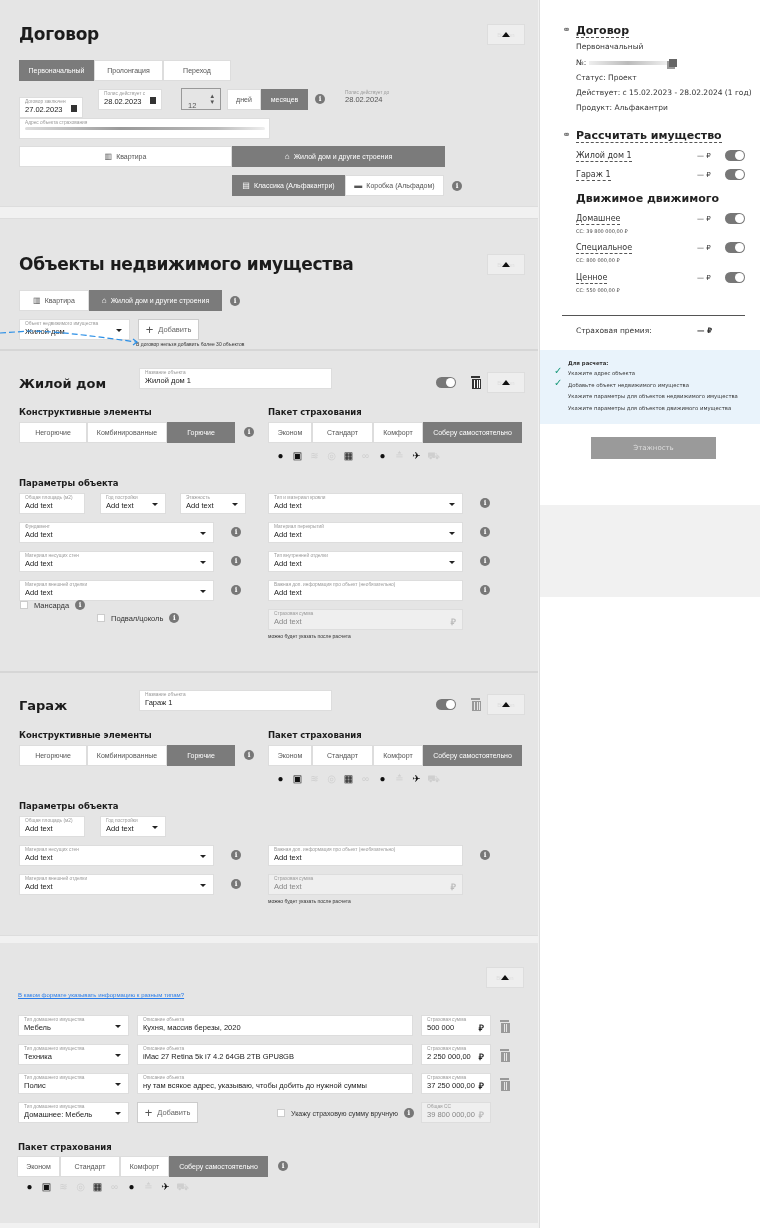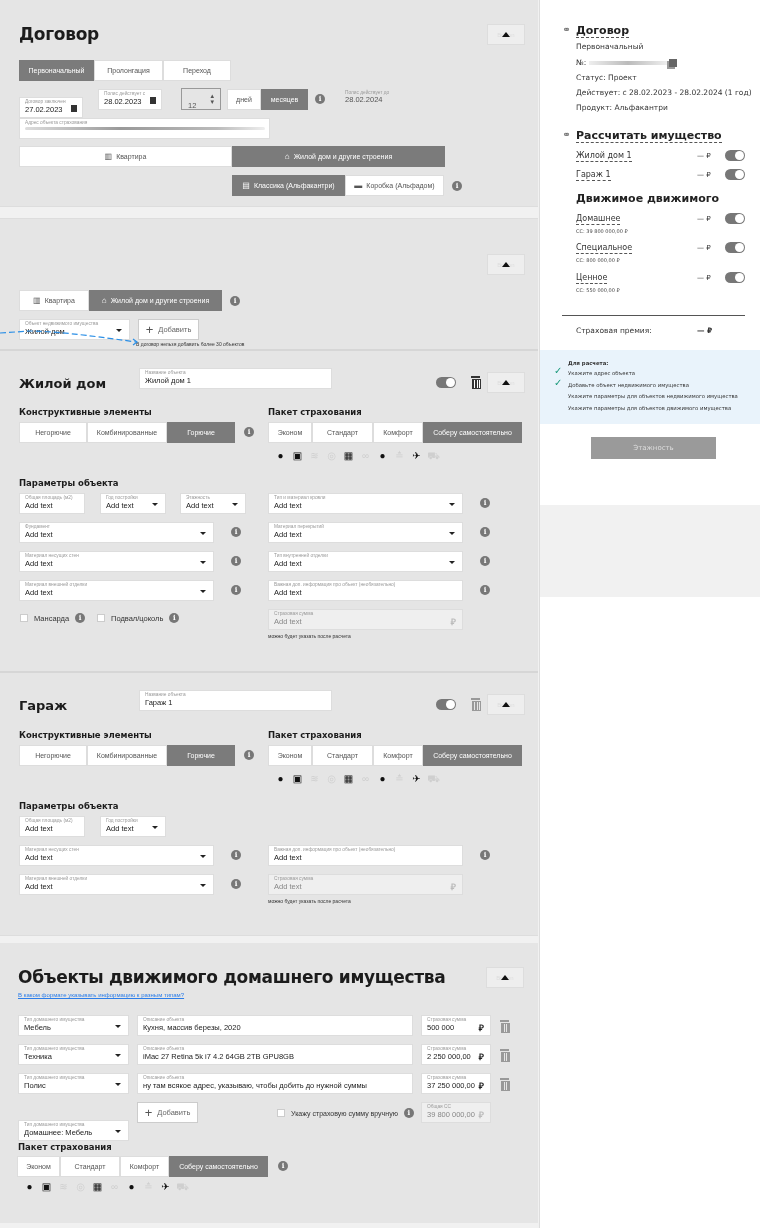--- a/index.html
+++ b/index.html
@@ -120,20 +120,21 @@
           <span style="font-size:8px">▬</span>
           <span>Коробка (Альфадом)</span>
         </div>
   </div>
   <div class="info" style="left:452px;top:181px">i</div>
 </div>
 
 <div style="height:13px;background:#f1f1f1;border-top:1px solid #ddd;border-bottom:1px solid #ddd"></div>
 
 <div class="sec" style="height:130px">
+  <h1 class="abs" style="left:19px;top:35px">Объекты недвижимого имущества</h1>
   <div class="collapse" style="left:487px;top:35px">
         <span>Button</span>
         <i class="tri"></i>
       </div>
   <div class="seg" style="left:19px;top:71px">
     <div class="opt" style="width:70px">
           <span style="font-size:8px">▥</span>
           <span>Квартира</span>
         </div>
     <div class="opt on" style="width:133px">
@@ -222,21 +223,21 @@
         <div class="val">Add text</div>
         <i class="caret"></i>
       </div>
   <div class="info" style="left:231px;top:205px">i</div>
   <div class="field" style="left:19px;top:229px;width:195px">
         <div class="lbl">Материал внешней отделки</div>
         <div class="val">Add text</div>
         <i class="caret"></i>
       </div>
   <div class="info" style="left:231px;top:234px">i</div>
-  <div class="chk" style="left:20px;top:262px">
+  <div class="chk" style="left:20px;top:249px">
         <span class="box"></span>
         <span>Мансарда</span>
         <span class="info" style="position:relative">i</span>
       </div>
   <div class="chk" style="left:97px;top:262px">
         <span class="box"></span>
         <span>Подвал/цоколь</span>
         <span class="info" style="position:relative">i</span>
       </div>
   <div class="field" style="left:268px;top:142px;width:195px">
@@ -339,21 +340,20 @@
         <div class="lbl">Страховая сумма</div>
         <div class="val">Add text</div>
         <span class="rub">₽</span>
       </div>
   <div class="note" style="left:268px;top:225px">можно будет указать после расчета</div>
 </div>
 
 <div style="height:8px;background:#f1f1f1;border-top:1px solid #ddd"></div>
 
 <div class="sec" style="height:280px">
-  <h1 class="abs" style="left:18px;top:24px">Объекты движимого домашнего имущества</h1>
   <div class="link-help" style="left:18px;top:49px">В каком формате указывать информацию к разным типам?</div>
   <div class="collapse" style="left:486px;top:24px">
         <span>Button</span>
         <i class="tri"></i>
       </div>
 
   <div>
     <div class="field" style="left:18px;top:72px;width:111px">
           <div class="lbl">Тип домашнего имущества</div>
           <div class="val">Мебель</div>
@@ -397,21 +397,21 @@
           <div class="lbl">Описание объекта</div>
           <div class="val">ну там всякое адрес, указываю, чтобы добить до нужной суммы</div>
         </div>
     <div class="field" style="left:421px;top:130px;width:70px">
           <div class="lbl">Страховая сумма</div>
           <div class="val">37 250 000,00</div>
           <span class="rub dk">₽</span>
         </div>
     <div class="trash lt" style="left:500px;top:135px"></div>
   </div>
-  <div class="field" style="left:18px;top:177px;width:111px">
+  <div class="field" style="left:18px;top:159px;width:111px">
         <div class="lbl">Тип домашнего имущества</div>
         <div class="val">Домашнее: Мебель</div>
         <i class="caret"></i>
       </div>
   <div class="addbtn" style="left:137px;top:159px;width:61px">
         <b>+</b>
         <span>Добавить</span>
       </div>
   <div class="chk" style="left:277px;top:165px;font-size:7px">
         <span class="box"></span>
@@ -445,21 +445,21 @@
       </div>
 </div>
 </div>
 
 <div class="right rp">
   <span class="link" style="top:24px">⚭</span>
   <div class="t1" style="top:24px">Договор</div>
   <div class="ln" style="top:42px">Первоначальный</div>
   <div class="ln" style="top:58px"><span>№:</span> <span style="display:inline-block;width:78px;height:4px;background:linear-gradient(90deg,#eee,#bbb 50%,#eee);vertical-align:middle;filter:blur(0.5px)"></span> <span style="display:inline-block;width:8px;height:8px;background:#666;vertical-align:middle;box-shadow:-2px 2px 0 #999"></span></div>
   <div class="ln" style="top:73px">Статус: Проект</div>
-  <div class="ln" style="top:88px">Действует: с 28.02.2023 - 28.02.2024  (1 год)</div>
+  <div class="ln" style="top:88px">Действует: с 15.02.2023 - 28.02.2024  (1 год)</div>
   <div class="ln" style="top:103px">Продукт: Альфакантри</div>
 
   <span class="link" style="top:129px">⚭</span>
   <div class="t1" style="top:129px">Рассчитать имущество</div>
   <div class="item" style="top:151px">Жилой дом 1</div>
   <div class="dash" style="top:152px">— ₽</div>
   <div class="tg" style="top:150px"></div>
   <div class="item" style="top:170px">Гараж 1</div>
   <div class="dash" style="top:171px">— ₽</div>
   <div class="tg" style="top:169px"></div>

